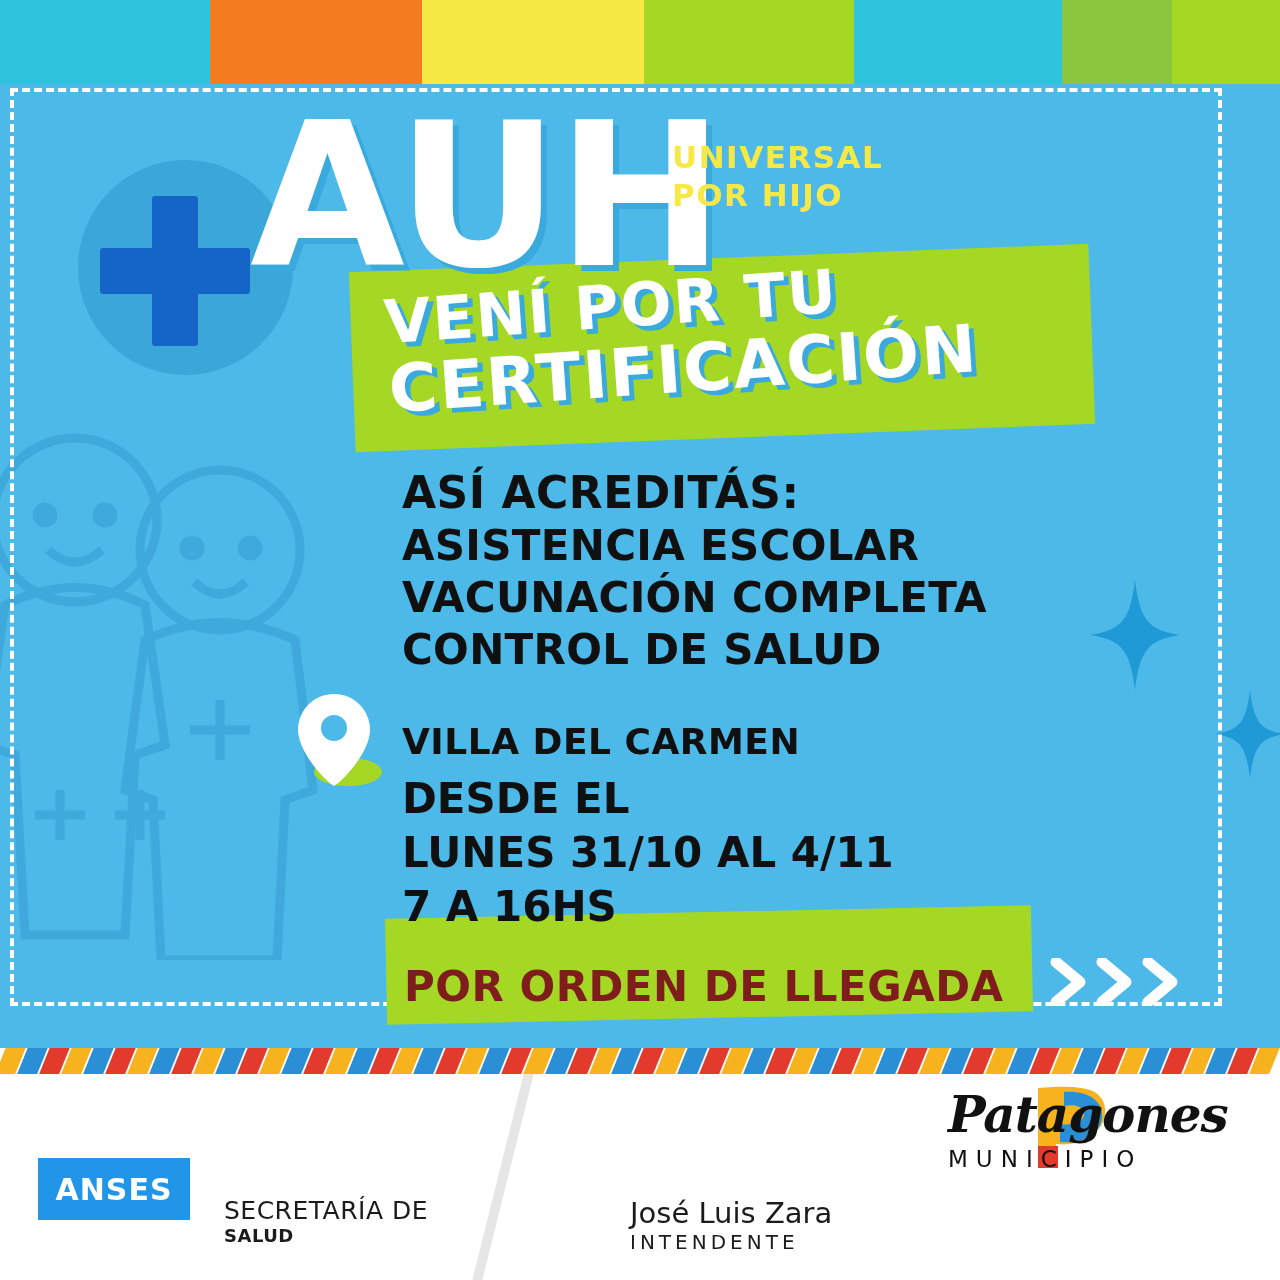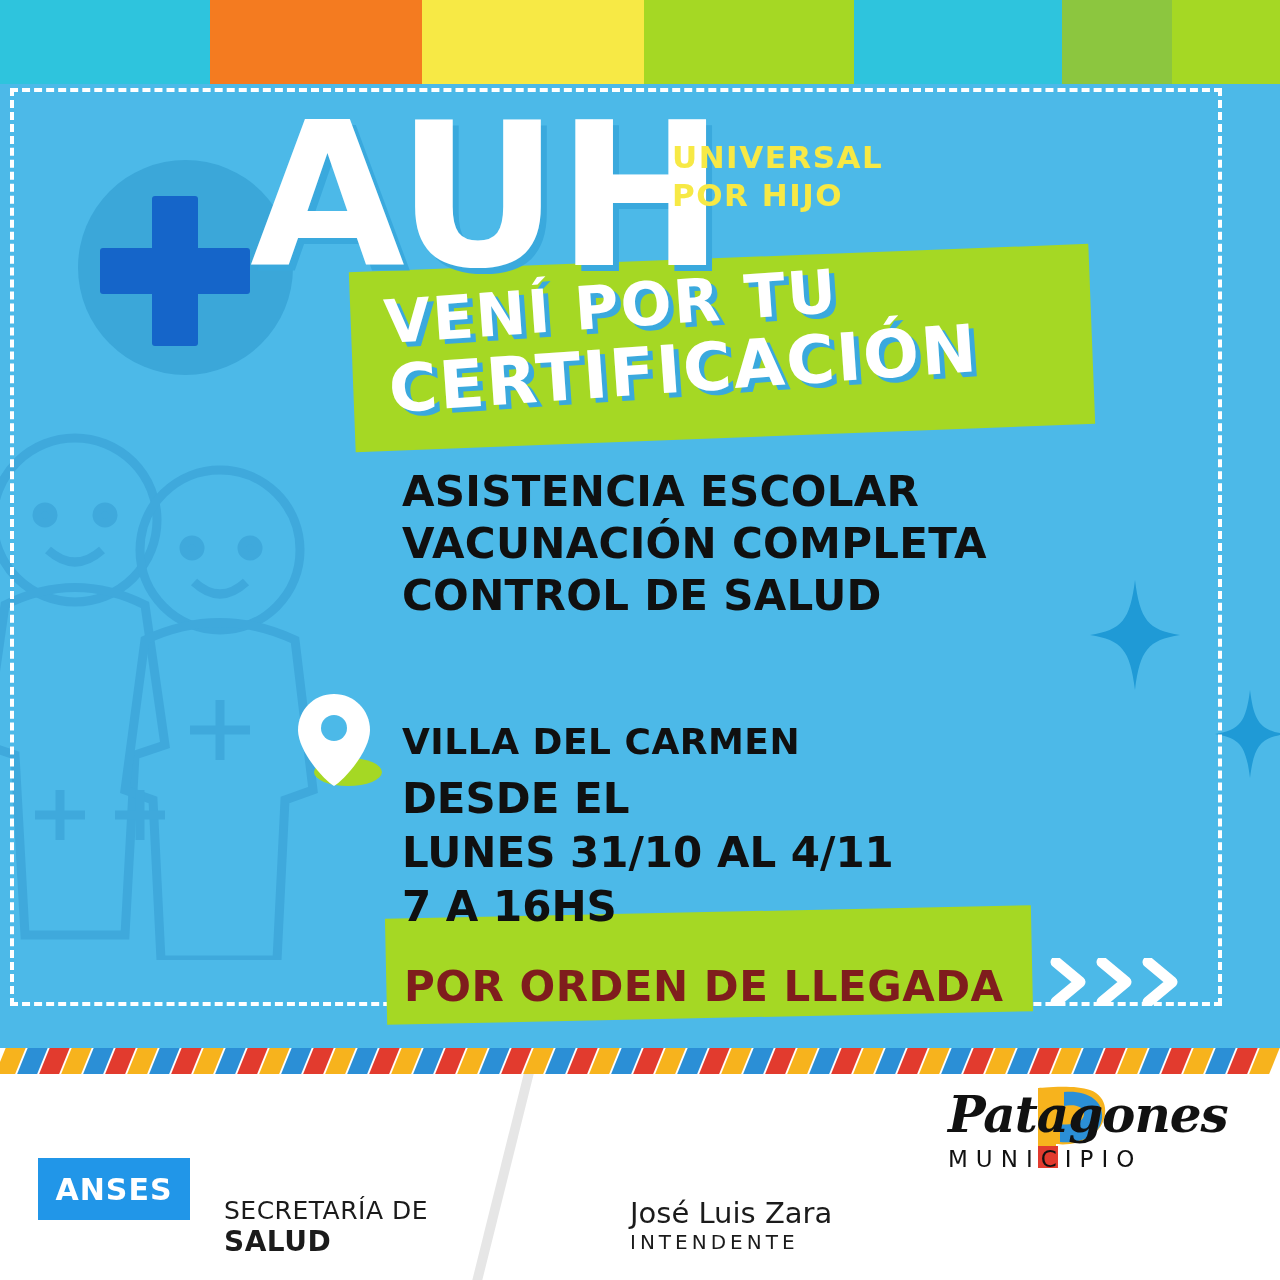--- a/index.html
+++ b/index.html
@@ -303,21 +303,21 @@
   }
   .salud {
     position: absolute;
     left: 224px;
     top: 1196px;
     z-index: 11;
     color: #1b1b1b;
     font-family: "DejaVu Sans", sans-serif;
   }
   .salud .l1 { font-size: 25px; letter-spacing: 0.5px; }
-  .salud .l2 { font-size: 28px; font-weight: bold; letter-spacing: 0.5px; }
+  .salud .l2 { font-size: 18px; font-weight: bold; letter-spacing: 0.5px; }
 
   .intendente {
     position: absolute;
     left: 630px;
     top: 1196px;
     z-index: 11;
     color: #1b1b1b;
     font-family: "DejaVu Sans", sans-serif;
   }
   .intendente .l1 { font-size: 29px; }
@@ -407,20 +407,21 @@
     <div>POR HIJO</div>
   </div>
 
   <div class="green-banner"></div>
   <div class="banner-title">
     <div class="l1">VENÍ POR TU</div>
     <div class="l2">CERTIFICACIÓN</div>
   </div>
 
   <div class="body-text">
+    <div class="head">ASÍ ACREDITÁS:</div>
     <div class="line">ASISTENCIA ESCOLAR</div>
     <div class="line">VACUNACIÓN COMPLETA</div>
     <div class="line">CONTROL DE SALUD</div>
   </div>
 
   <svg class="pin" viewBox="0 0 90 100" xmlns="http://www.w3.org/2000/svg">
     <ellipse cx="52" cy="82" rx="34" ry="14" fill="#a5d824"></ellipse>
     <path d="M38 4 C58 4 74 20 74 40 C74 62 46 92 38 96 C30 92 2 62 2 40 C2 20 18 4 38 4Z" fill="#ffffff"></path>
     <circle cx="38" cy="38" r="13" fill="#4cb9e8"></circle>
   </svg>

